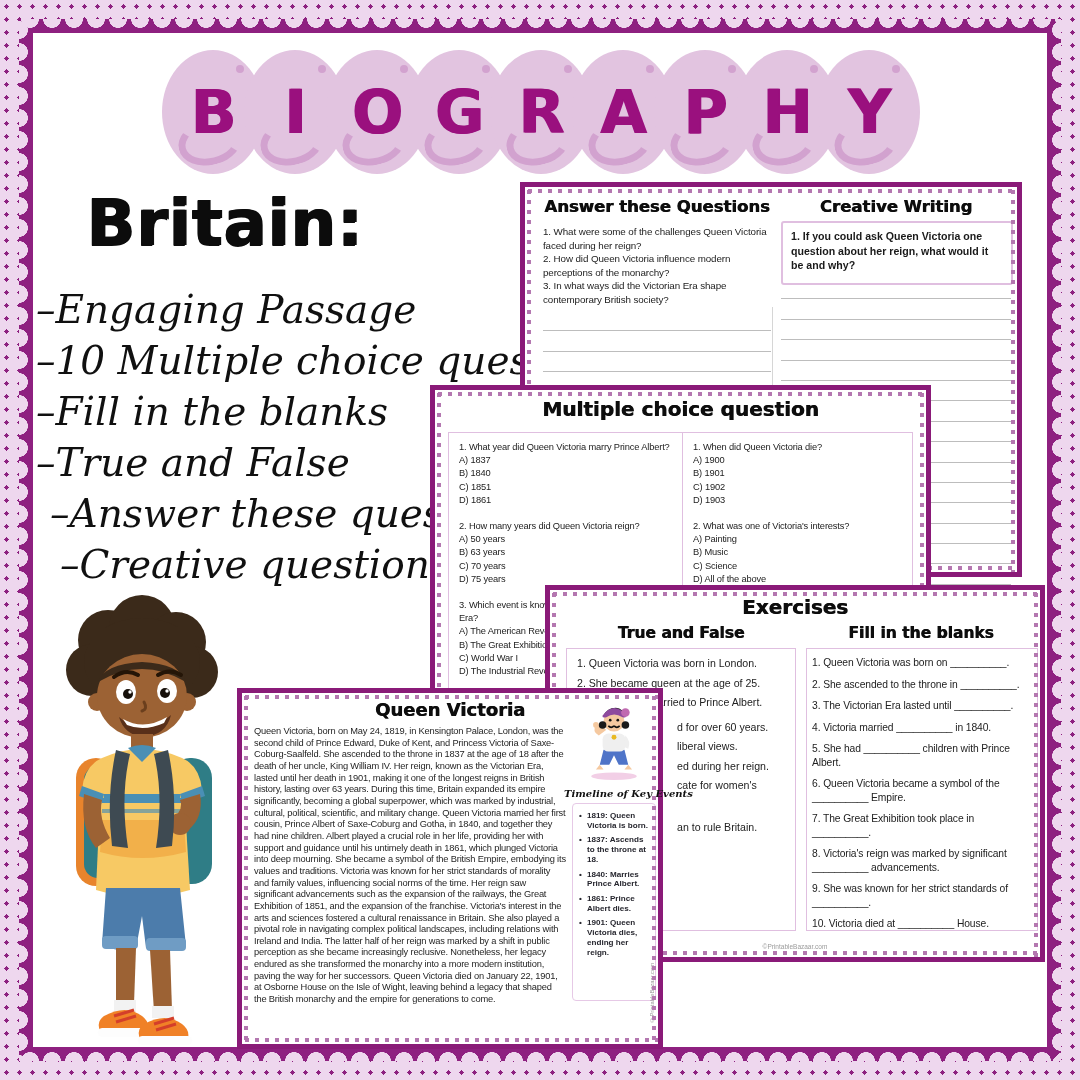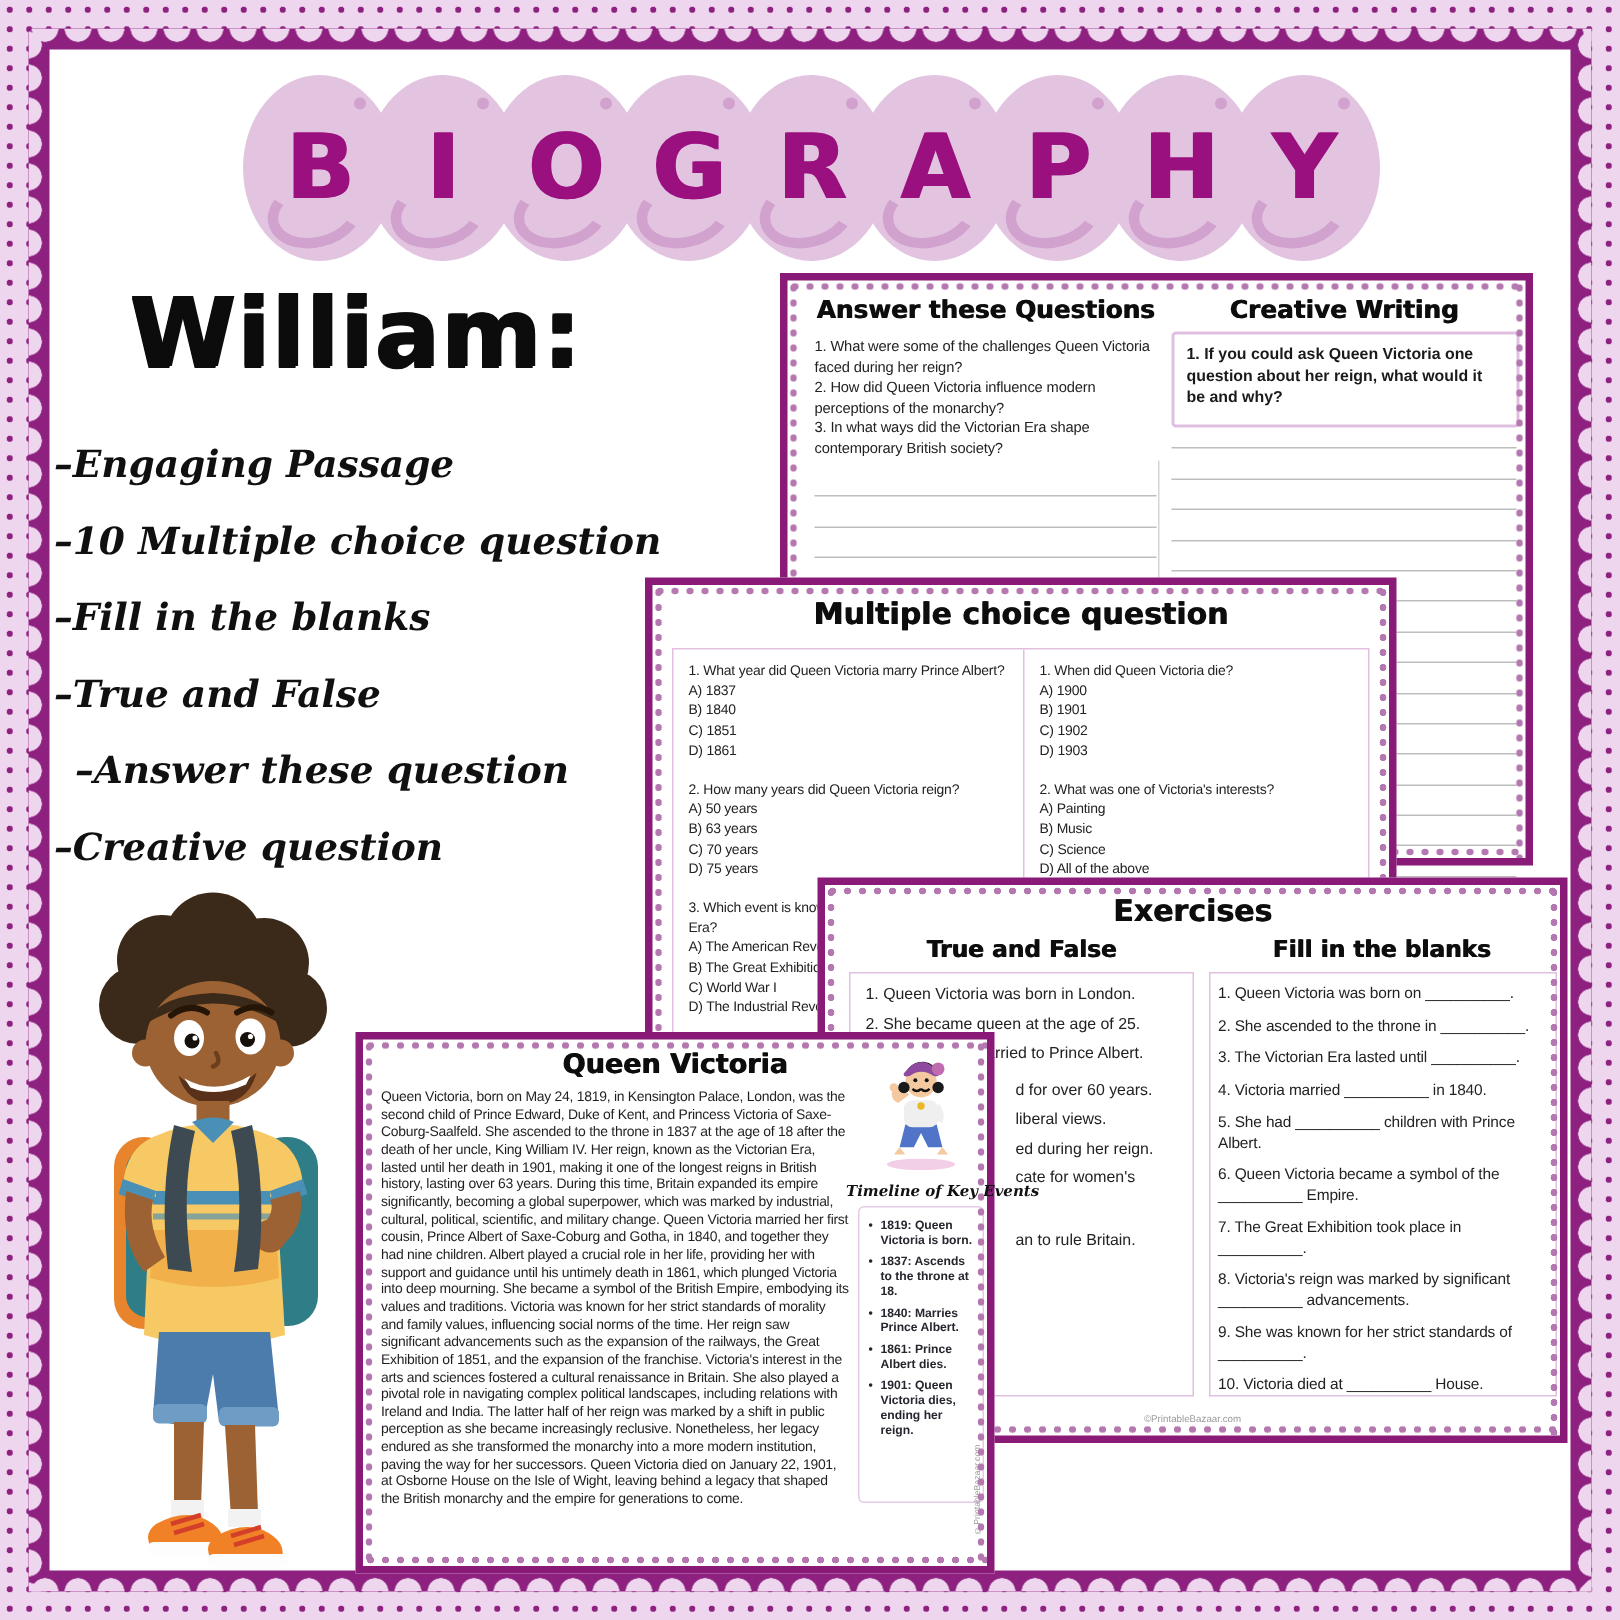--- a/index.html
+++ b/index.html
@@ -31,24 +31,24 @@
   .bubble::before{content:"";position:absolute;top:15px;right:20px;width:8px;height:8px;background:#d2a2cf;border-radius:50%;}
   .bubble::after{content:"";position:absolute;left:16px;bottom:9px;width:50px;height:32px;
     border:7px solid transparent;border-bottom-color:#d2a2cf;border-left-color:#d2a2cf;
     border-radius:50%;transform:rotate(-14deg);}
 
   
   .features-heading{position:absolute;left:86px;top:186px;z-index:1;color:#0c0c0c;
     font-family:"DejaVu Sans",sans-serif;font-weight:bold;font-size:64px;letter-spacing:1px;
     text-shadow:1.6px 0 #0c0c0c,0 1px #0c0c0c;}
   .features-list{position:absolute;left:36px;top:284px;width:480px;z-index:1;
-    font-family:"DejaVu Serif",serif;font-style:italic;font-weight:bold;font-size:25px;color:#101010;}
+    font-family:"DejaVu Serif",serif;font-style:italic;font-weight:normal;font-size:39px;color:#101010;}
   .feature-item{line-height:51px;white-space:nowrap;}
   .feature-item:nth-child(5){margin-left:14px;}
-  .feature-item:nth-child(6){}
+  .feature-item:nth-child(6){margin-left:24px;}
 
   
   .page{position:absolute;background:#fff;border:5px solid #8a1a78;box-sizing:border-box;}
   .page::before{content:"";position:absolute;left:0;right:0;top:0;bottom:0;pointer-events:none;
     background-image:radial-gradient(circle 2.4px at 5px 4px,#b477b0 92%,transparent),
                      radial-gradient(circle 2.4px at 5px 4px,#b477b0 92%,transparent);
     background-size:10px 8px,10px 8px;background-position:0 0,0 100%;background-repeat:repeat-x,repeat-x;}
   .page::after{content:"";position:absolute;left:0;right:0;top:0;bottom:0;pointer-events:none;
     background-image:radial-gradient(circle 2.4px at 4px 5px,#b477b0 92%,transparent),
                      radial-gradient(circle 2.4px at 4px 5px,#b477b0 92%,transparent);
@@ -131,21 +131,21 @@
       <div class="bubble">I</div>
       <div class="bubble">O</div>
       <div class="bubble">G</div>
       <div class="bubble">R</div>
       <div class="bubble">A</div>
       <div class="bubble">P</div>
       <div class="bubble">H</div>
       <div class="bubble">Y</div>
     </div>
 
-  <div class="features-heading">William:</div>
+  <div class="features-heading">Britain:</div>
   <div class="features-list">
       <div class="feature-item">–Engaging  Passage</div>
       <div class="feature-item">–10 Multiple choice question</div>
       <div class="feature-item">–Fill in the blanks</div>
       <div class="feature-item">–True and False</div>
       <div class="feature-item">–Answer these question</div>
       <div class="feature-item">–Creative question</div>
     </div>
 
   <div class="page" id="page-answers">

